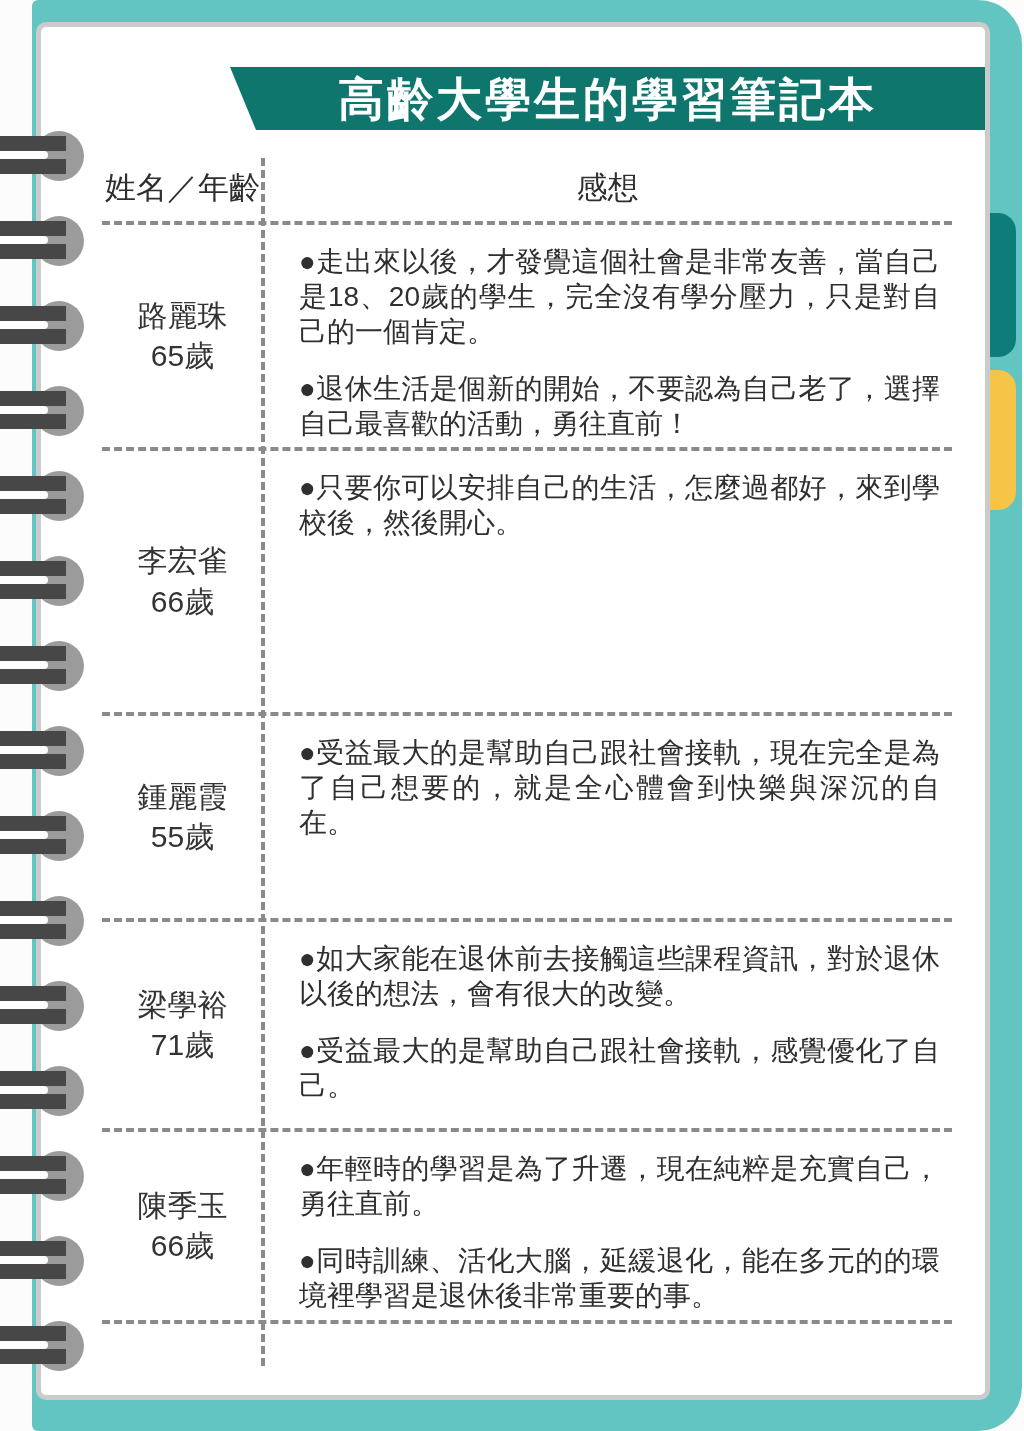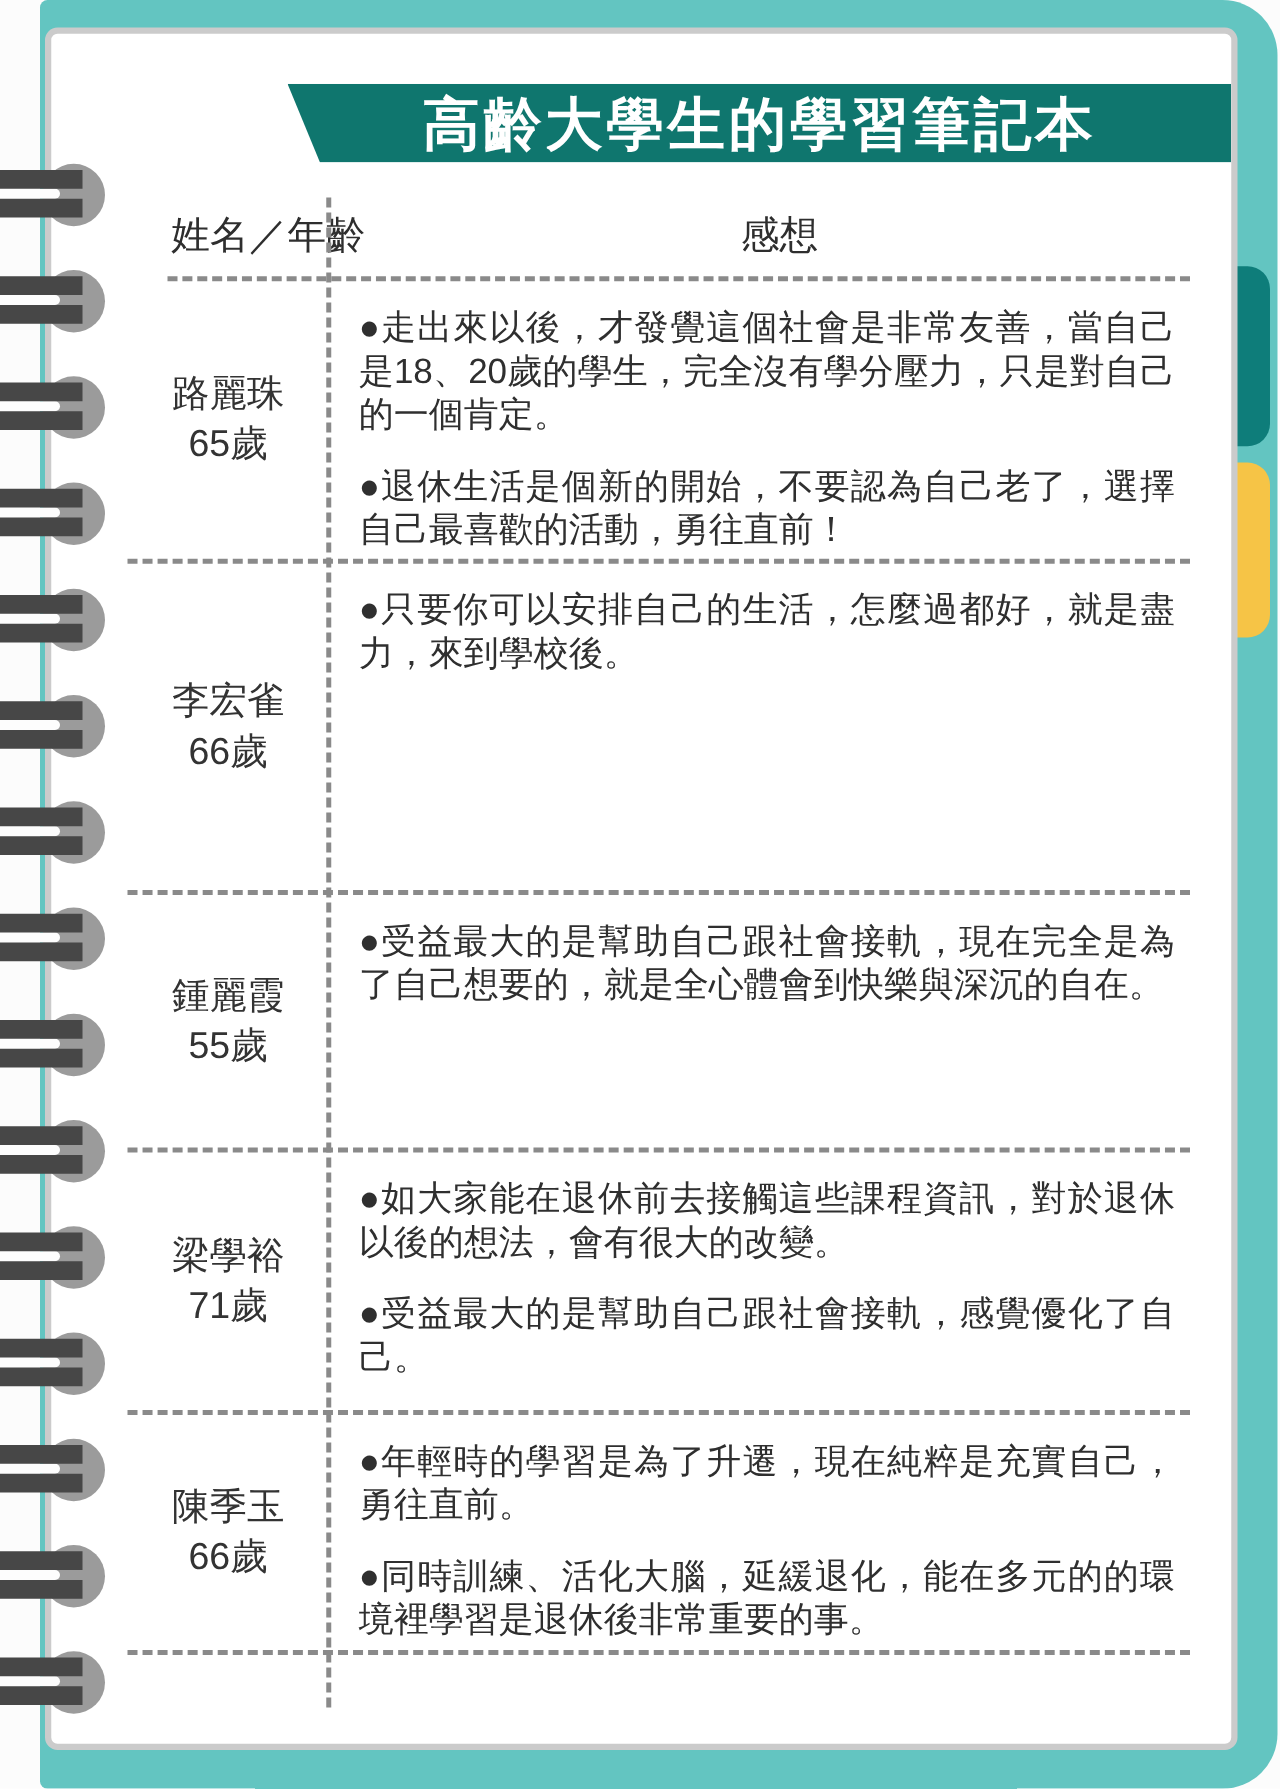--- a/index.html
+++ b/index.html
@@ -39,36 +39,36 @@
   }
   
   .qtable{position:absolute;left:102px;top:155px;width:850px;height:1213px;}
   .vline{
     position:absolute;left:159px;top:3px;height:1208px;width:0;
     border-left:4px dashed #8a8a8a;
   }
   .thead{
     display:flex;height:70px;align-items:center;
     border-bottom:4px dashed #8a8a8a;
-    color:#2e2e2e;font-size:31px;font-weight:500;margin-left:32px;
+    color:#2e2e2e;font-size:31px;font-weight:500;
   }
   .th-name{width:161px;text-align:center;}
   .th-notes{flex:1;text-align:center;}
   .trow{display:flex;width:100%;}
   .trow + .trow{border-top:4px dashed #8a8a8a;}
   .cell-name{
     width:161px;display:flex;flex-direction:column;
     align-items:center;justify-content:center;gap:6px;
     color:#333333;font-size:30px;line-height:1.15;
   }
   .cell-notes{
     flex:1;padding:19px 12px 0 24px;
     color:#2f2f2f;font-size:28px;line-height:35px;
   }
-  .note{margin:0 0 22px 0;text-align:justify;text-justify:inter-ideograph;}
+  .note{margin:0 0 22px 12px;text-align:justify;text-justify:inter-ideograph;}
   .bullet{display:inline;}
   
   .spiral-unit{position:absolute;left:0;top:0;}
   .sp-ring{
     position:absolute;left:34px;width:50px;height:50px;border-radius:50%;
     background:#9b9b9b;
   }
   .sp-bar{position:absolute;left:0;width:66px;height:15px;background:#474747;}
   .sp-notch{
     position:absolute;left:0;width:48px;height:8px;background:#fdfdfd;
@@ -107,21 +107,21 @@
             <div class="note"><span class="bullet">●</span><span>走出來以後，才發覺這個社會是非常友善，當自己是18、20歲的學生，完全沒有學分壓力，只是對自己的一個肯定。</span></div>
             <div class="note"><span class="bullet">●</span><span>退休生活是個新的開始，不要認為自己老了，選擇自己最喜歡的活動，勇往直前！</span></div>
           </div>
         </div>
         <div class="trow" style="height: 265px;">
           <div class="cell-name">
             <div>李宏雀</div>
             <div>66歲</div>
           </div>
           <div class="cell-notes">
-            <div class="note"><span class="bullet">●</span><span>只要你可以安排自己的生活，怎麼過都好，就是盡力，來到學校後。</span></div>
+            <div class="note"><span class="bullet">●</span><span>只要你可以安排自己的生活，怎麼過都好，來到學校後，然後開心。</span></div>
           </div>
         </div>
         <div class="trow" style="height: 206px;">
           <div class="cell-name">
             <div>鍾麗霞</div>
             <div>55歲</div>
           </div>
           <div class="cell-notes">
             <div class="note"><span class="bullet">●</span><span>受益最大的是幫助自己跟社會接軌，現在完全是為了自己想要的，就是全心體會到快樂與深沉的自在。</span></div>
           </div>

